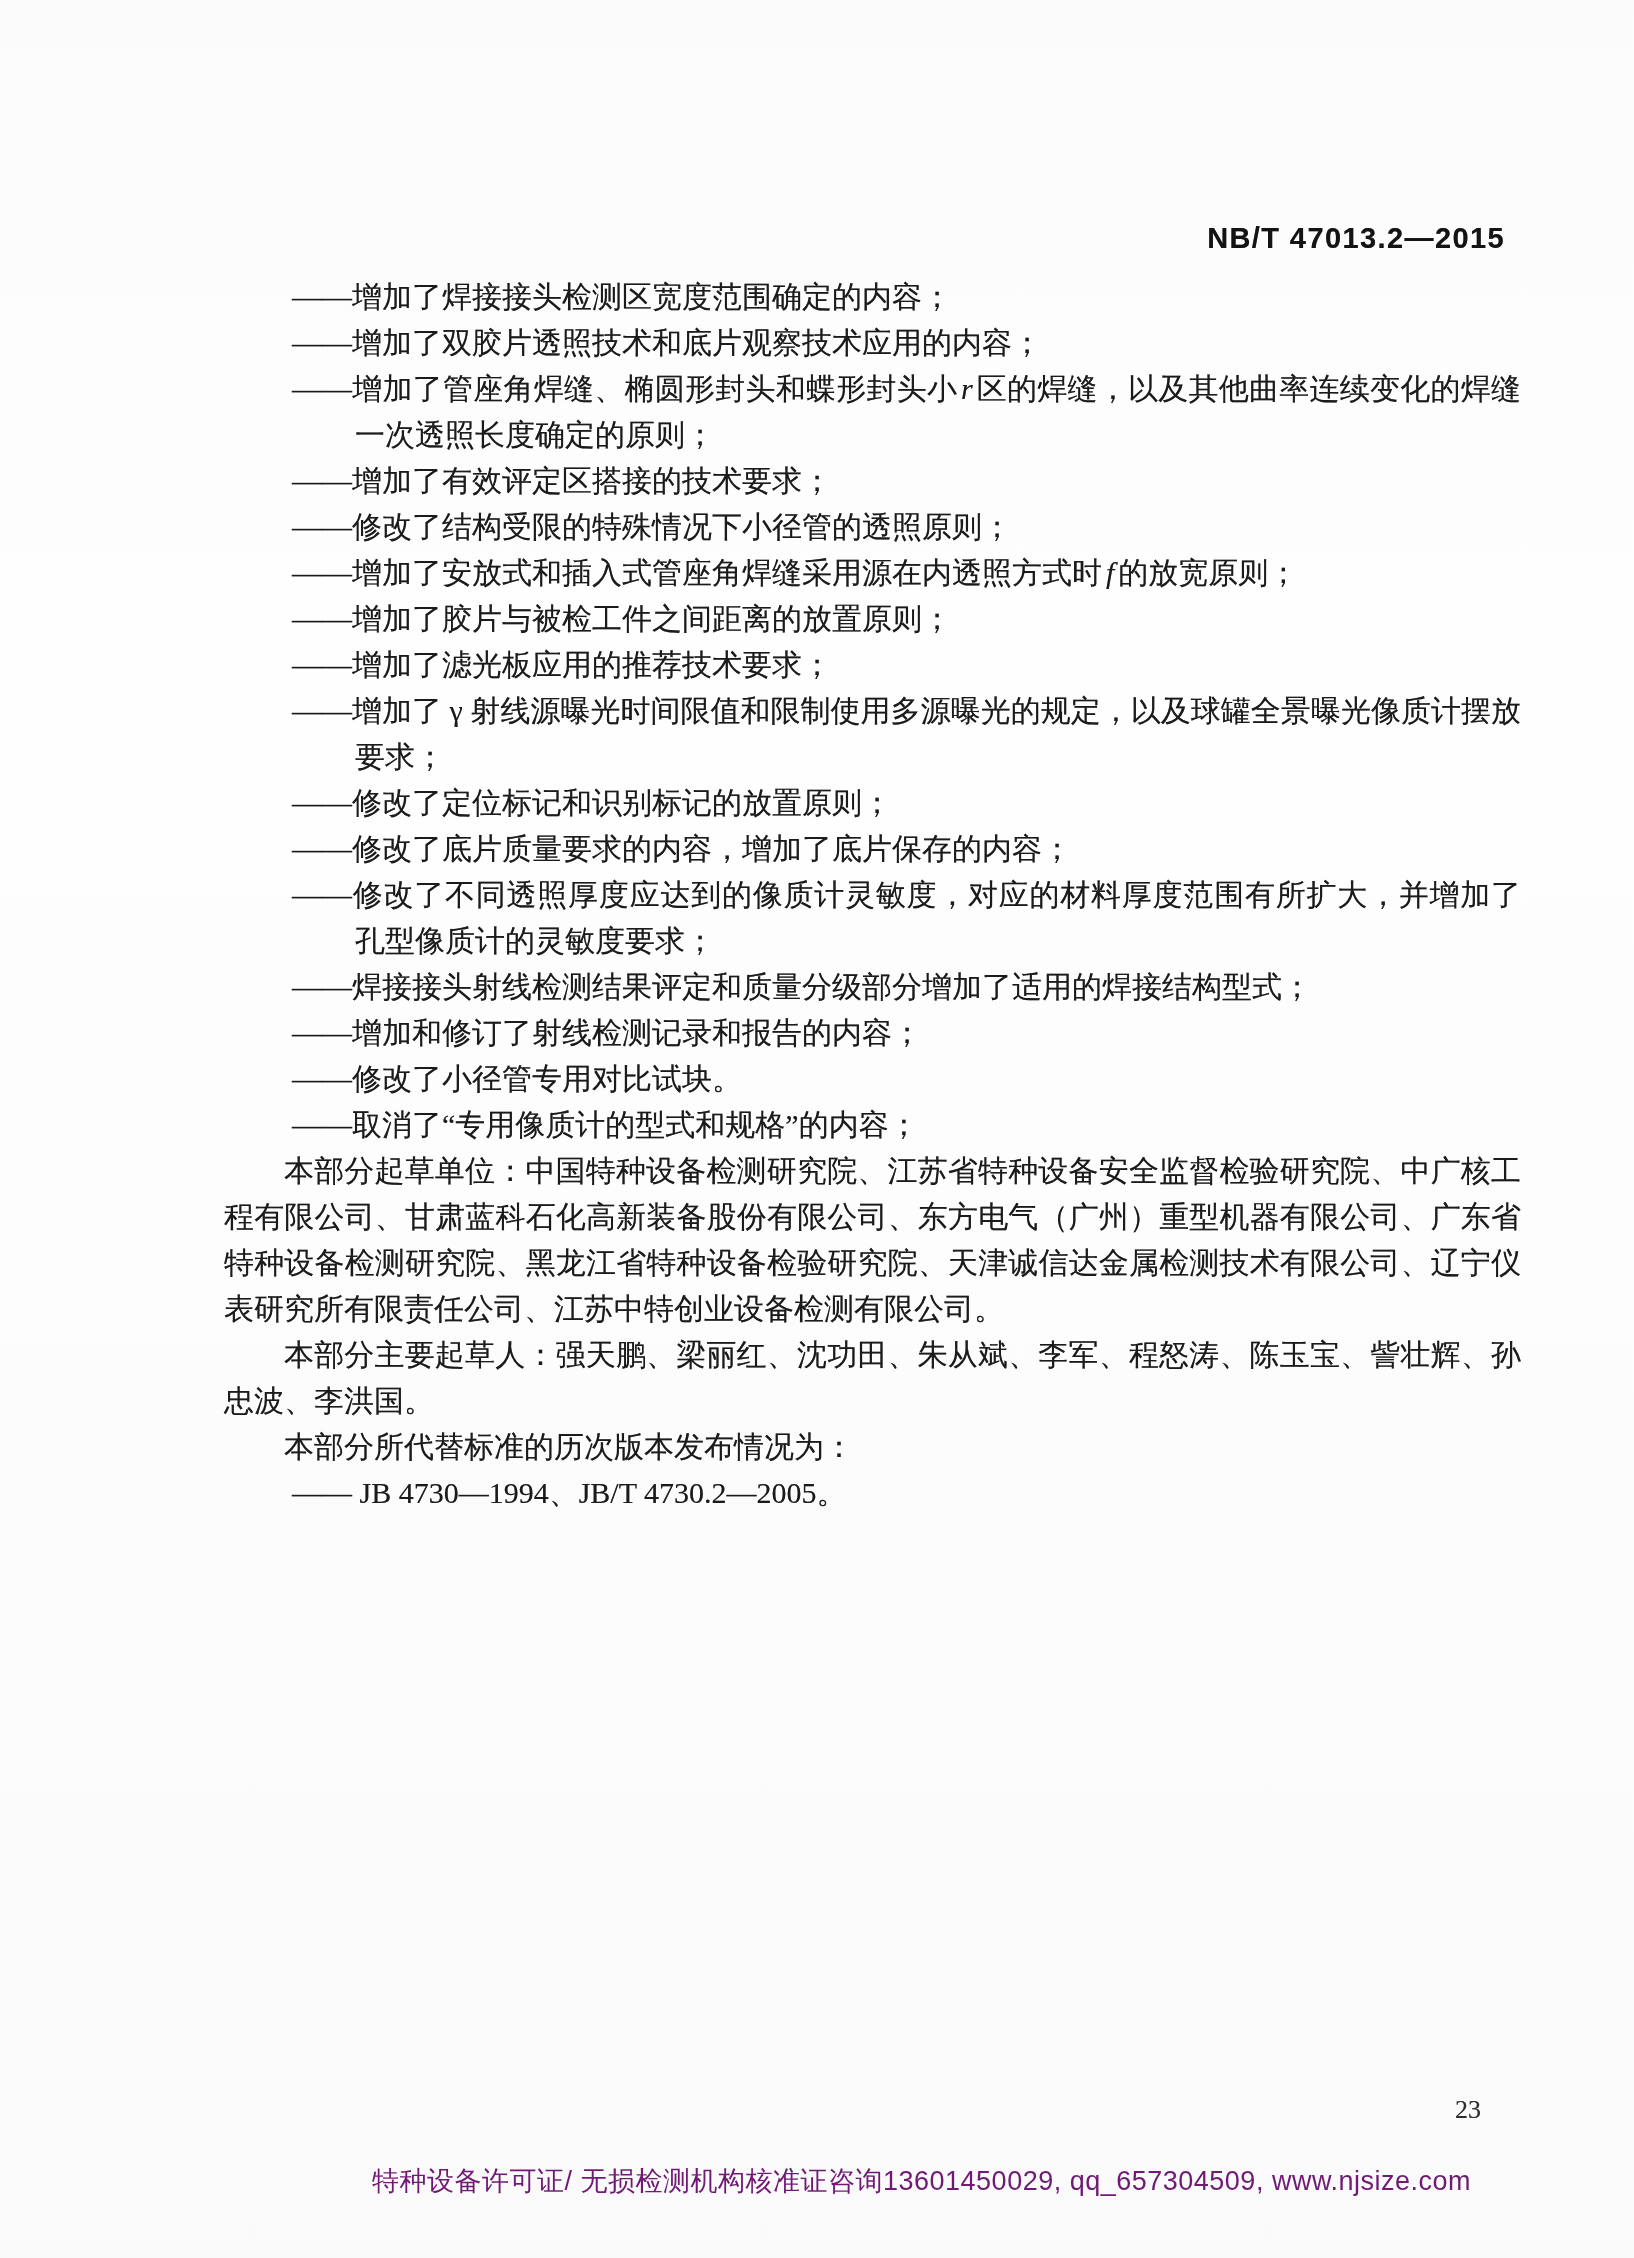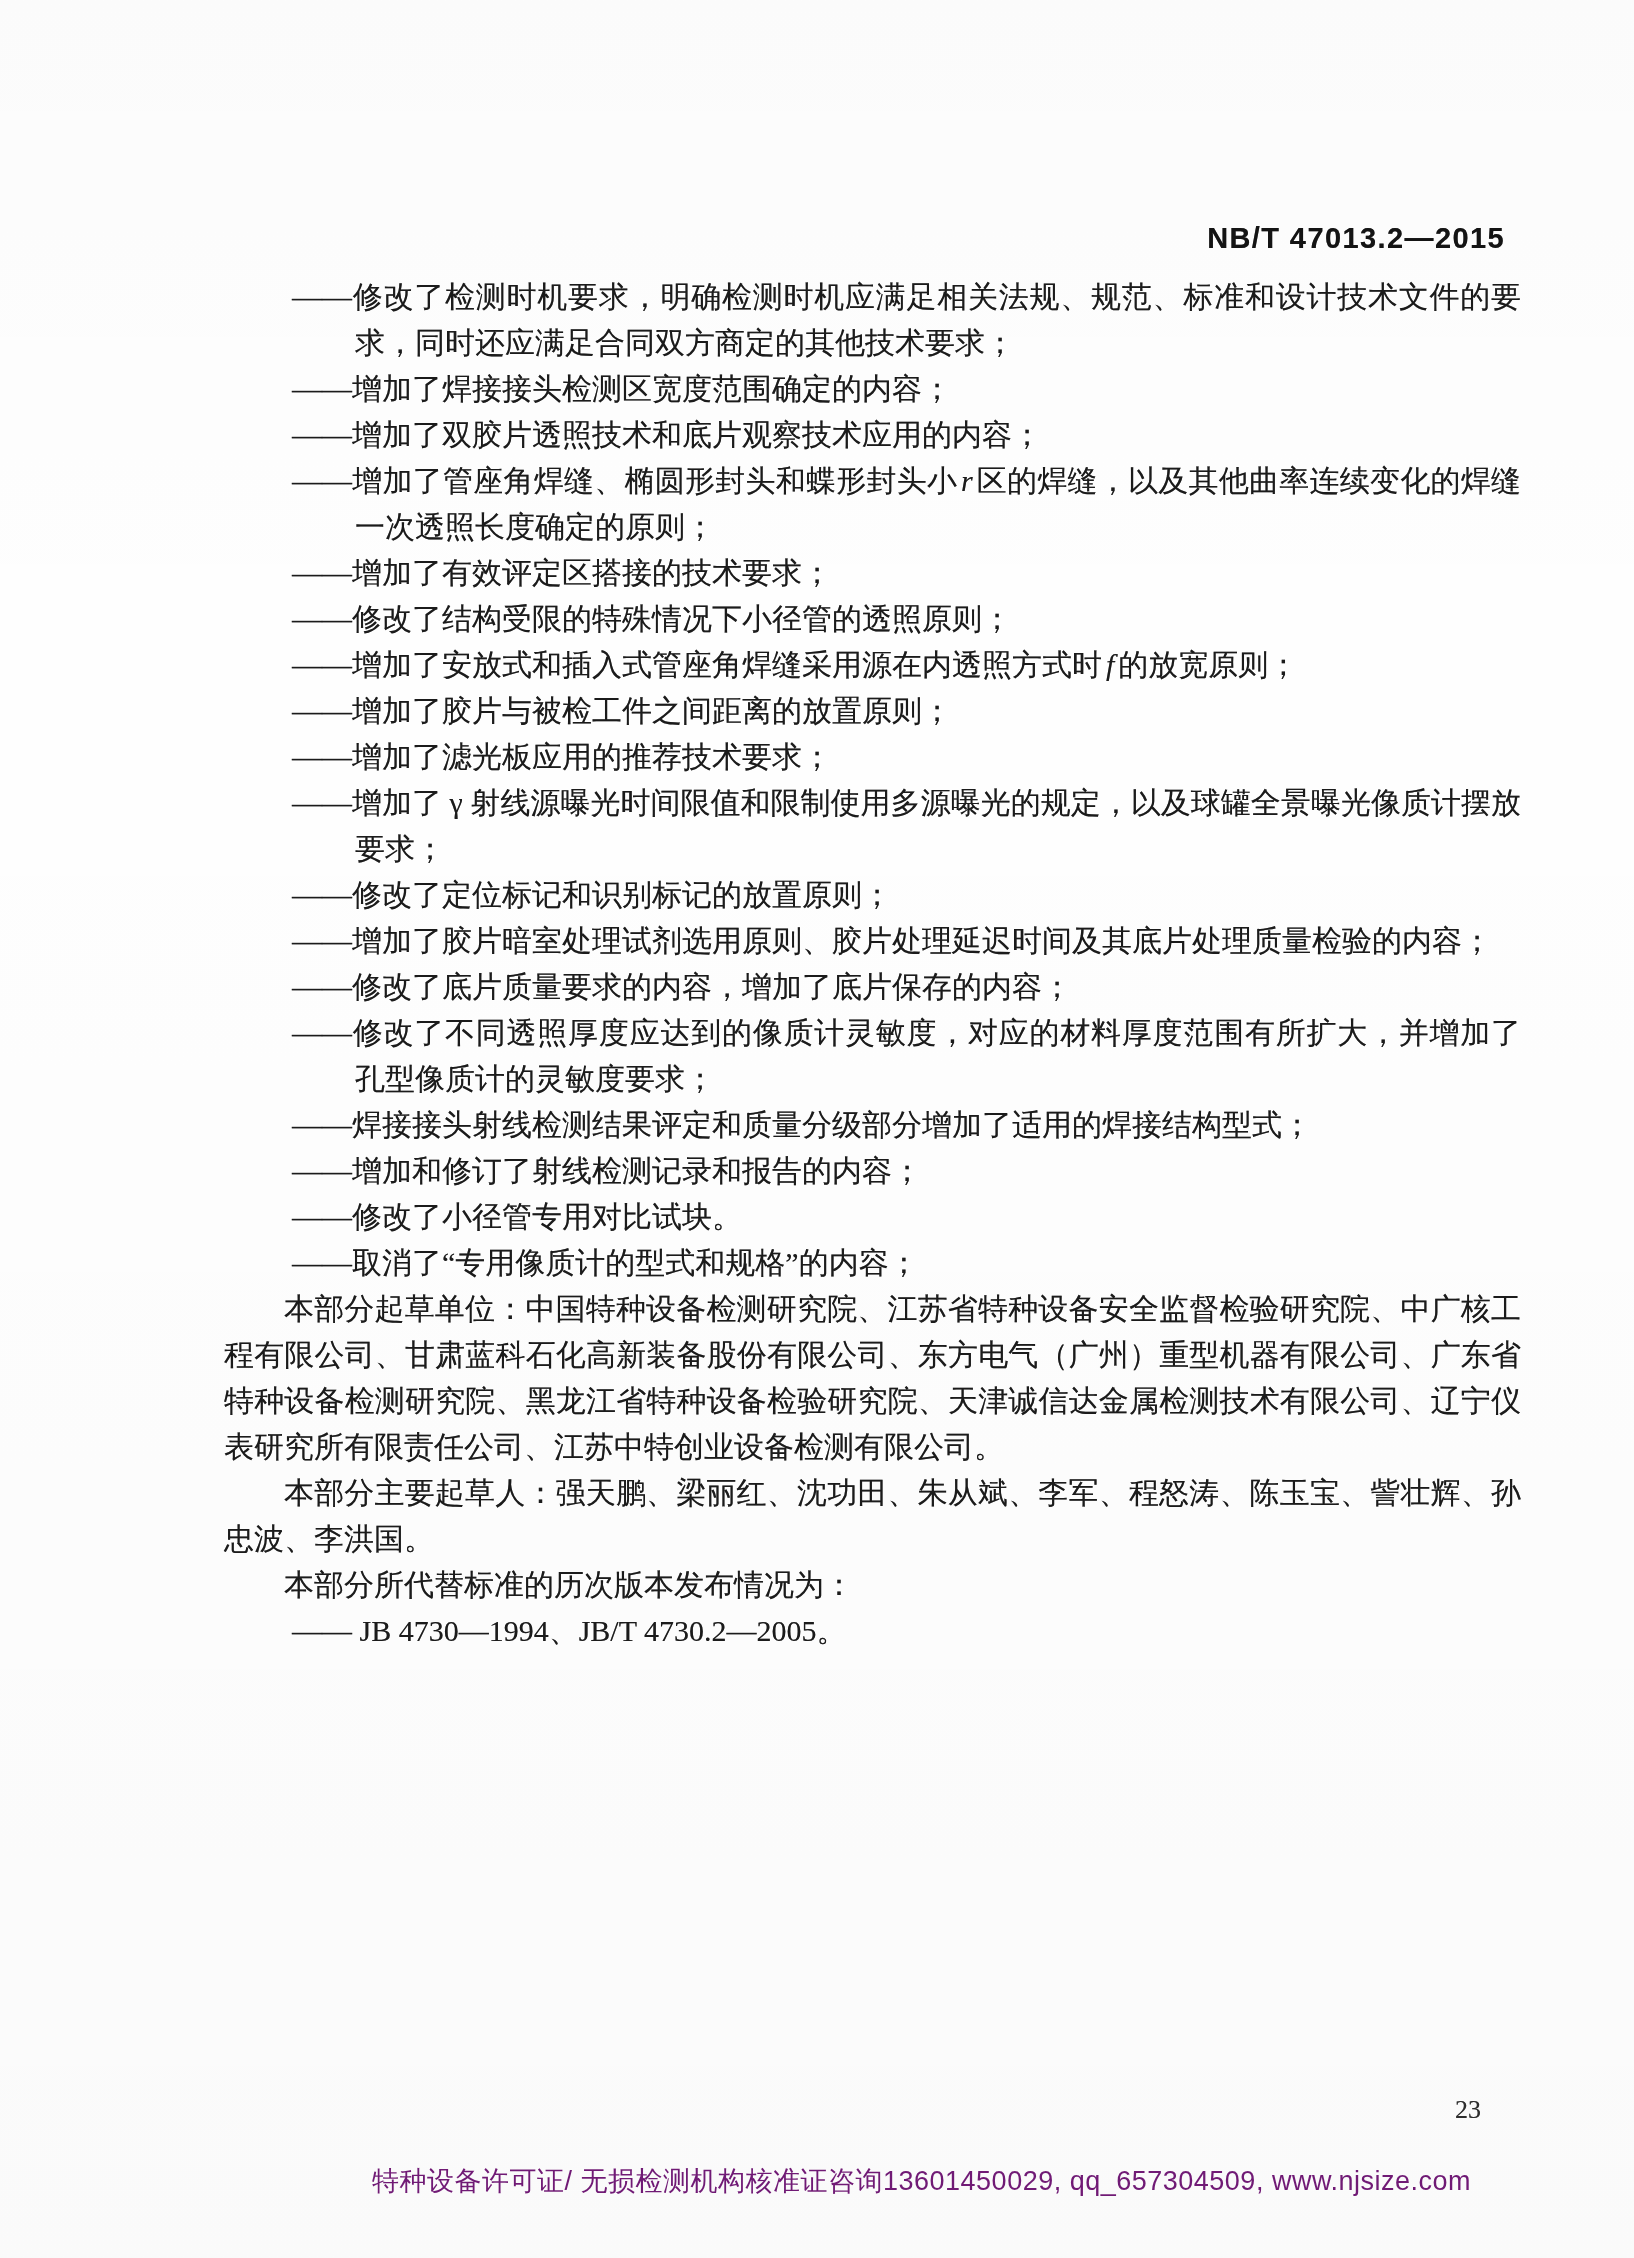--- a/index.html
+++ b/index.html
@@ -80,32 +80,30 @@
 </style>
 </head>
 <body>
 
 <div class="page">
 
   <div class="doc-code">NB/T 47013.2—2015</div>
 
   <div class="content">
     <div>
-        <div class="li"><span>——修改了检测时机要求，明确检测时机应满足相关法规、规范、标准和设计技术文件的要求，同时还应满足合同双方商定的其他技术要求；</span></div>
         <div class="li"><span>——增加了焊接接头检测区宽度范围确定的内容；</span></div>
         <div class="li"><span>——增加了双胶片透照技术和底片观察技术应用的内容；</span></div>
         <div class="li"><span>——增加了管座角焊缝、椭圆形封头和蝶形封头小</span><span class="it">r</span><span>区的焊缝，以及其他曲率连续变化的焊缝一次透照长度确定的原则；</span></div>
         <div class="li"><span>——增加了有效评定区搭接的技术要求；</span></div>
         <div class="li"><span>——修改了结构受限的特殊情况下小径管的透照原则；</span></div>
         <div class="li"><span>——增加了安放式和插入式管座角焊缝采用源在内透照方式时</span><span class="it">f</span><span>的放宽原则；</span></div>
         <div class="li"><span>——增加了胶片与被检工件之间距离的放置原则；</span></div>
         <div class="li"><span>——增加了滤光板应用的推荐技术要求；</span></div>
         <div class="li"><span>——增加了 γ 射线源曝光时间限值和限制使用多源曝光的规定，以及球罐全景曝光像质计摆放要求；</span></div>
         <div class="li"><span>——修改了定位标记和识别标记的放置原则；</span></div>
-        <div class="li"><span>——增加了胶片暗室处理试剂选用原则、胶片处理延迟时间及其底片处理质量检验的内容；</span></div>
         <div class="li"><span>——修改了底片质量要求的内容，增加了底片保存的内容；</span></div>
         <div class="li"><span>——修改了不同透照厚度应达到的像质计灵敏度，对应的材料厚度范围有所扩大，并增加了孔型像质计的灵敏度要求；</span></div>
         <div class="li"><span>——焊接接头射线检测结果评定和质量分级部分增加了适用的焊接结构型式；</span></div>
         <div class="li"><span>——增加和修订了射线检测记录和报告的内容；</span></div>
         <div class="li"><span>——修改了小径管专用对比试块。</span></div>
         <div class="li"><span>——取消了“专用像质计的型式和规格”的内容；</span></div>
       </div>
     <div>
         <div class="para"><span>本部分起草单位：中国特种设备检测研究院、江苏省特种设备安全监督检验研究院、中广核工程有限公司、甘肃蓝科石化高新装备股份有限公司、东方电气（广州）重型机器有限公司、广东省特种设备检测研究院、黑龙江省特种设备检验研究院、天津诚信达金属检测技术有限公司、辽宁仪表研究所有限责任公司、江苏中特创业设备检测有限公司。</span></div>
         <div class="para"><span>本部分主要起草人：强天鹏、梁丽红、沈功田、朱从斌、李军、程怒涛、陈玉宝、訾壮辉、孙忠波、李洪国。</span></div>

